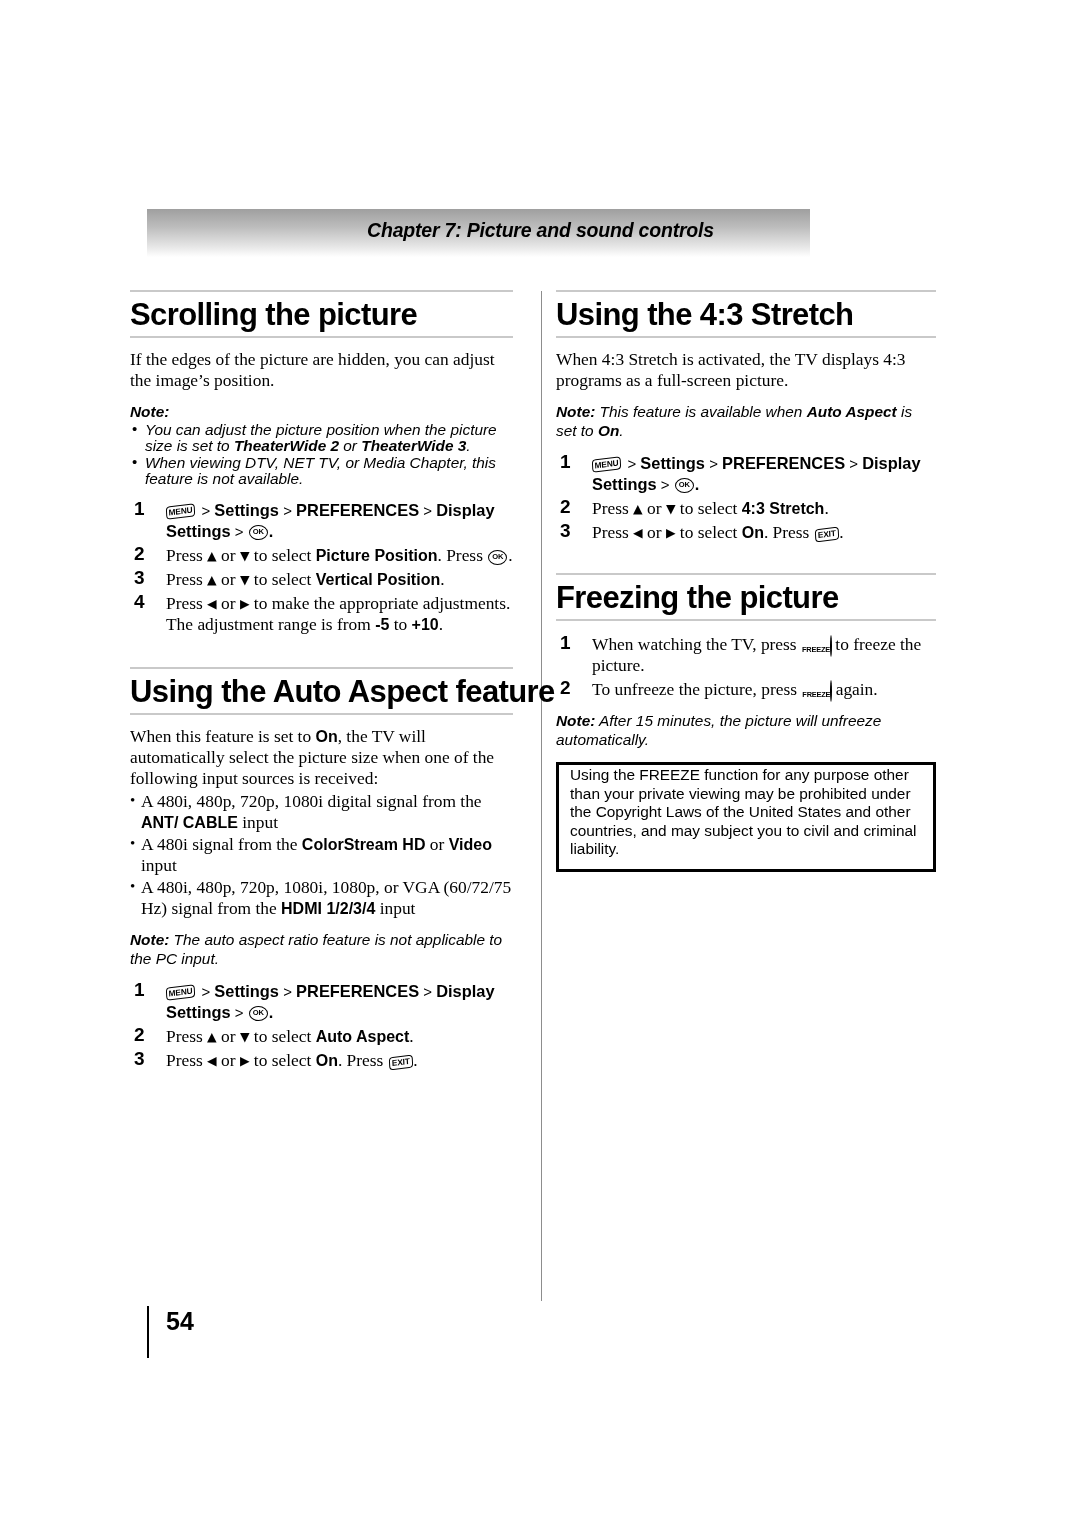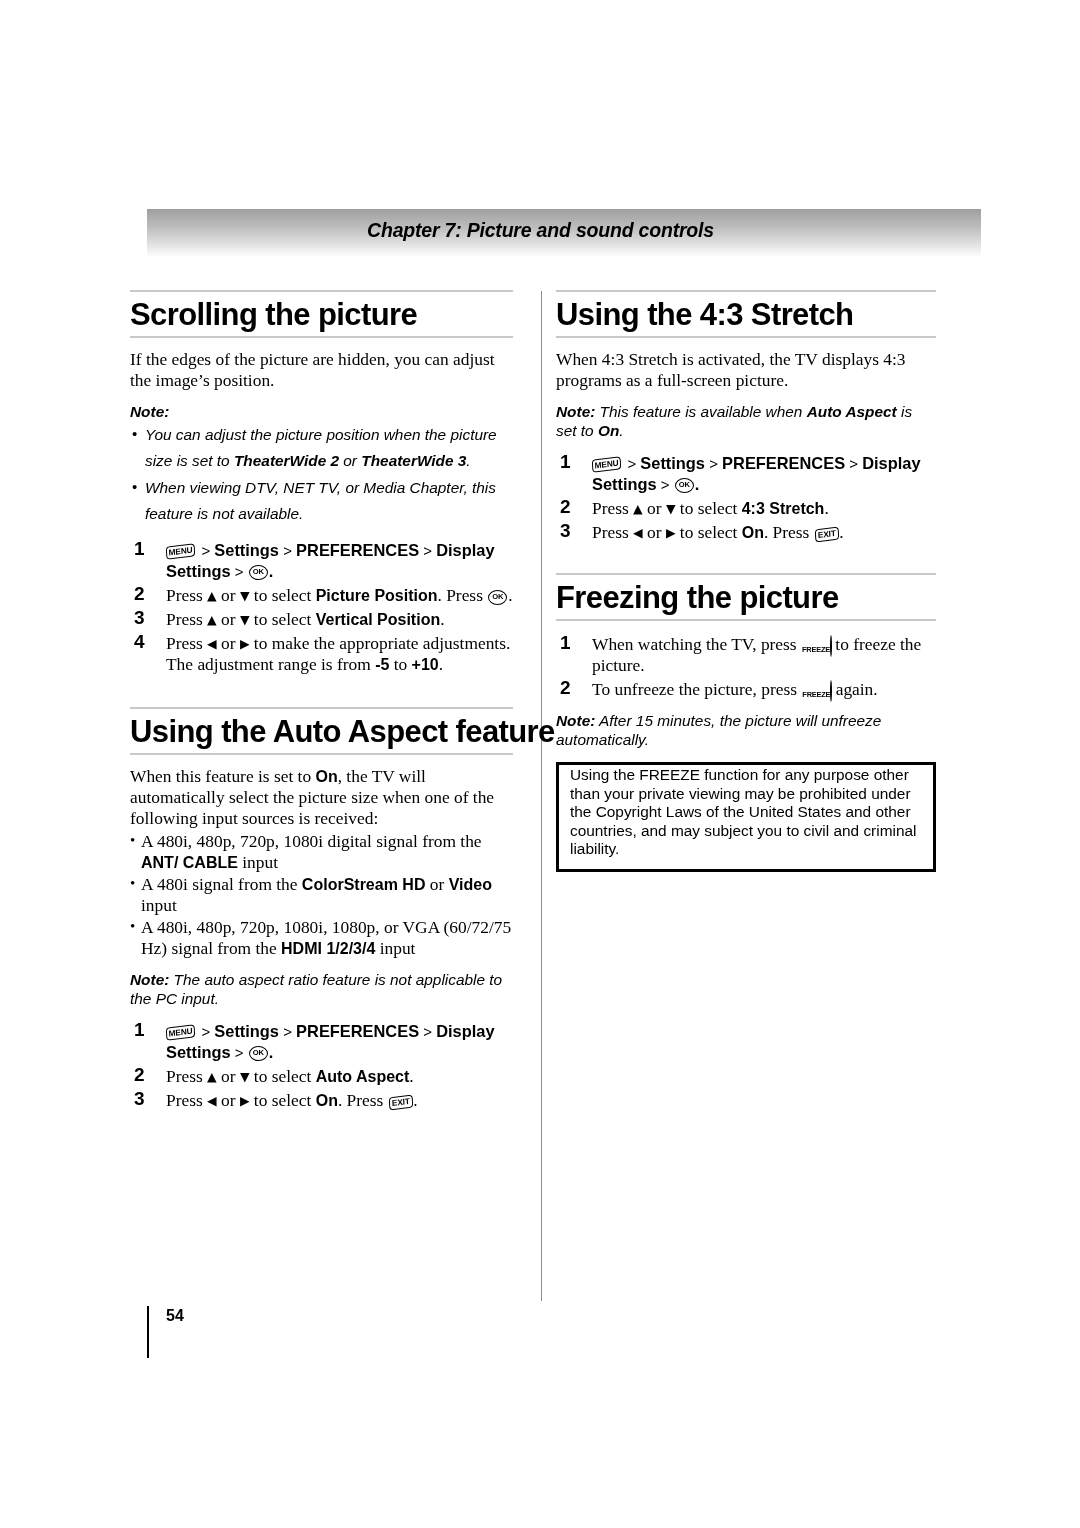--- a/index.html
+++ b/index.html
@@ -21,21 +21,21 @@
     left: 0; top: 0;
     width: 1080px;
     height: 1528px;
   }
 
   
   .chapter-band {
     position: absolute;
     left: 147px;
     top: 209px;
-    width: 834px;
+    width: 663px;
     height: 48px;
     background: linear-gradient(to bottom, #9f9f9f 0%, #bdbdbd 38%, #e6e6e6 78%, #ffffff 100%);
   }
   .chapter-title {
     position: absolute;
     left: 0;
     top: 10px;
     width: 787px;
     text-align: center;
     font-family: "Liberation Sans Narrow", "Liberation Sans", sans-serif;
@@ -113,21 +113,21 @@
 
   ul.note-list {
     list-style: none;
     margin: 0;
     padding: 0;
   }
   ul.note-list li {
     font-family: "Liberation Sans", sans-serif;
     font-style: italic;
     font-size: 15.4px;
-    line-height: 26px;
+    line-height: 16px;
     position: relative;
     padding-left: 15px;
     margin-top: 1px;
   }
   ul.note-list li:before {
     content: "\2022";
     position: absolute;
     left: 2px;
     top: -1px;
     font-style: normal;
@@ -278,21 +278,21 @@
     width: 2px;
     height: 52px;
     background: #000;
   }
   .folio {
     position: absolute;
     left: 166px;
     top: 1307px;
     font-family: "Liberation Sans", sans-serif;
     font-weight: bold;
-    font-size: 16px;
+    font-size: 25px;
   }
 </style>
 </head>
 <body>
 
 <div class="page">
 
   <div class="chapter-band">
     <div class="chapter-title">Chapter 7: Picture and sound controls</div>
   </div>

